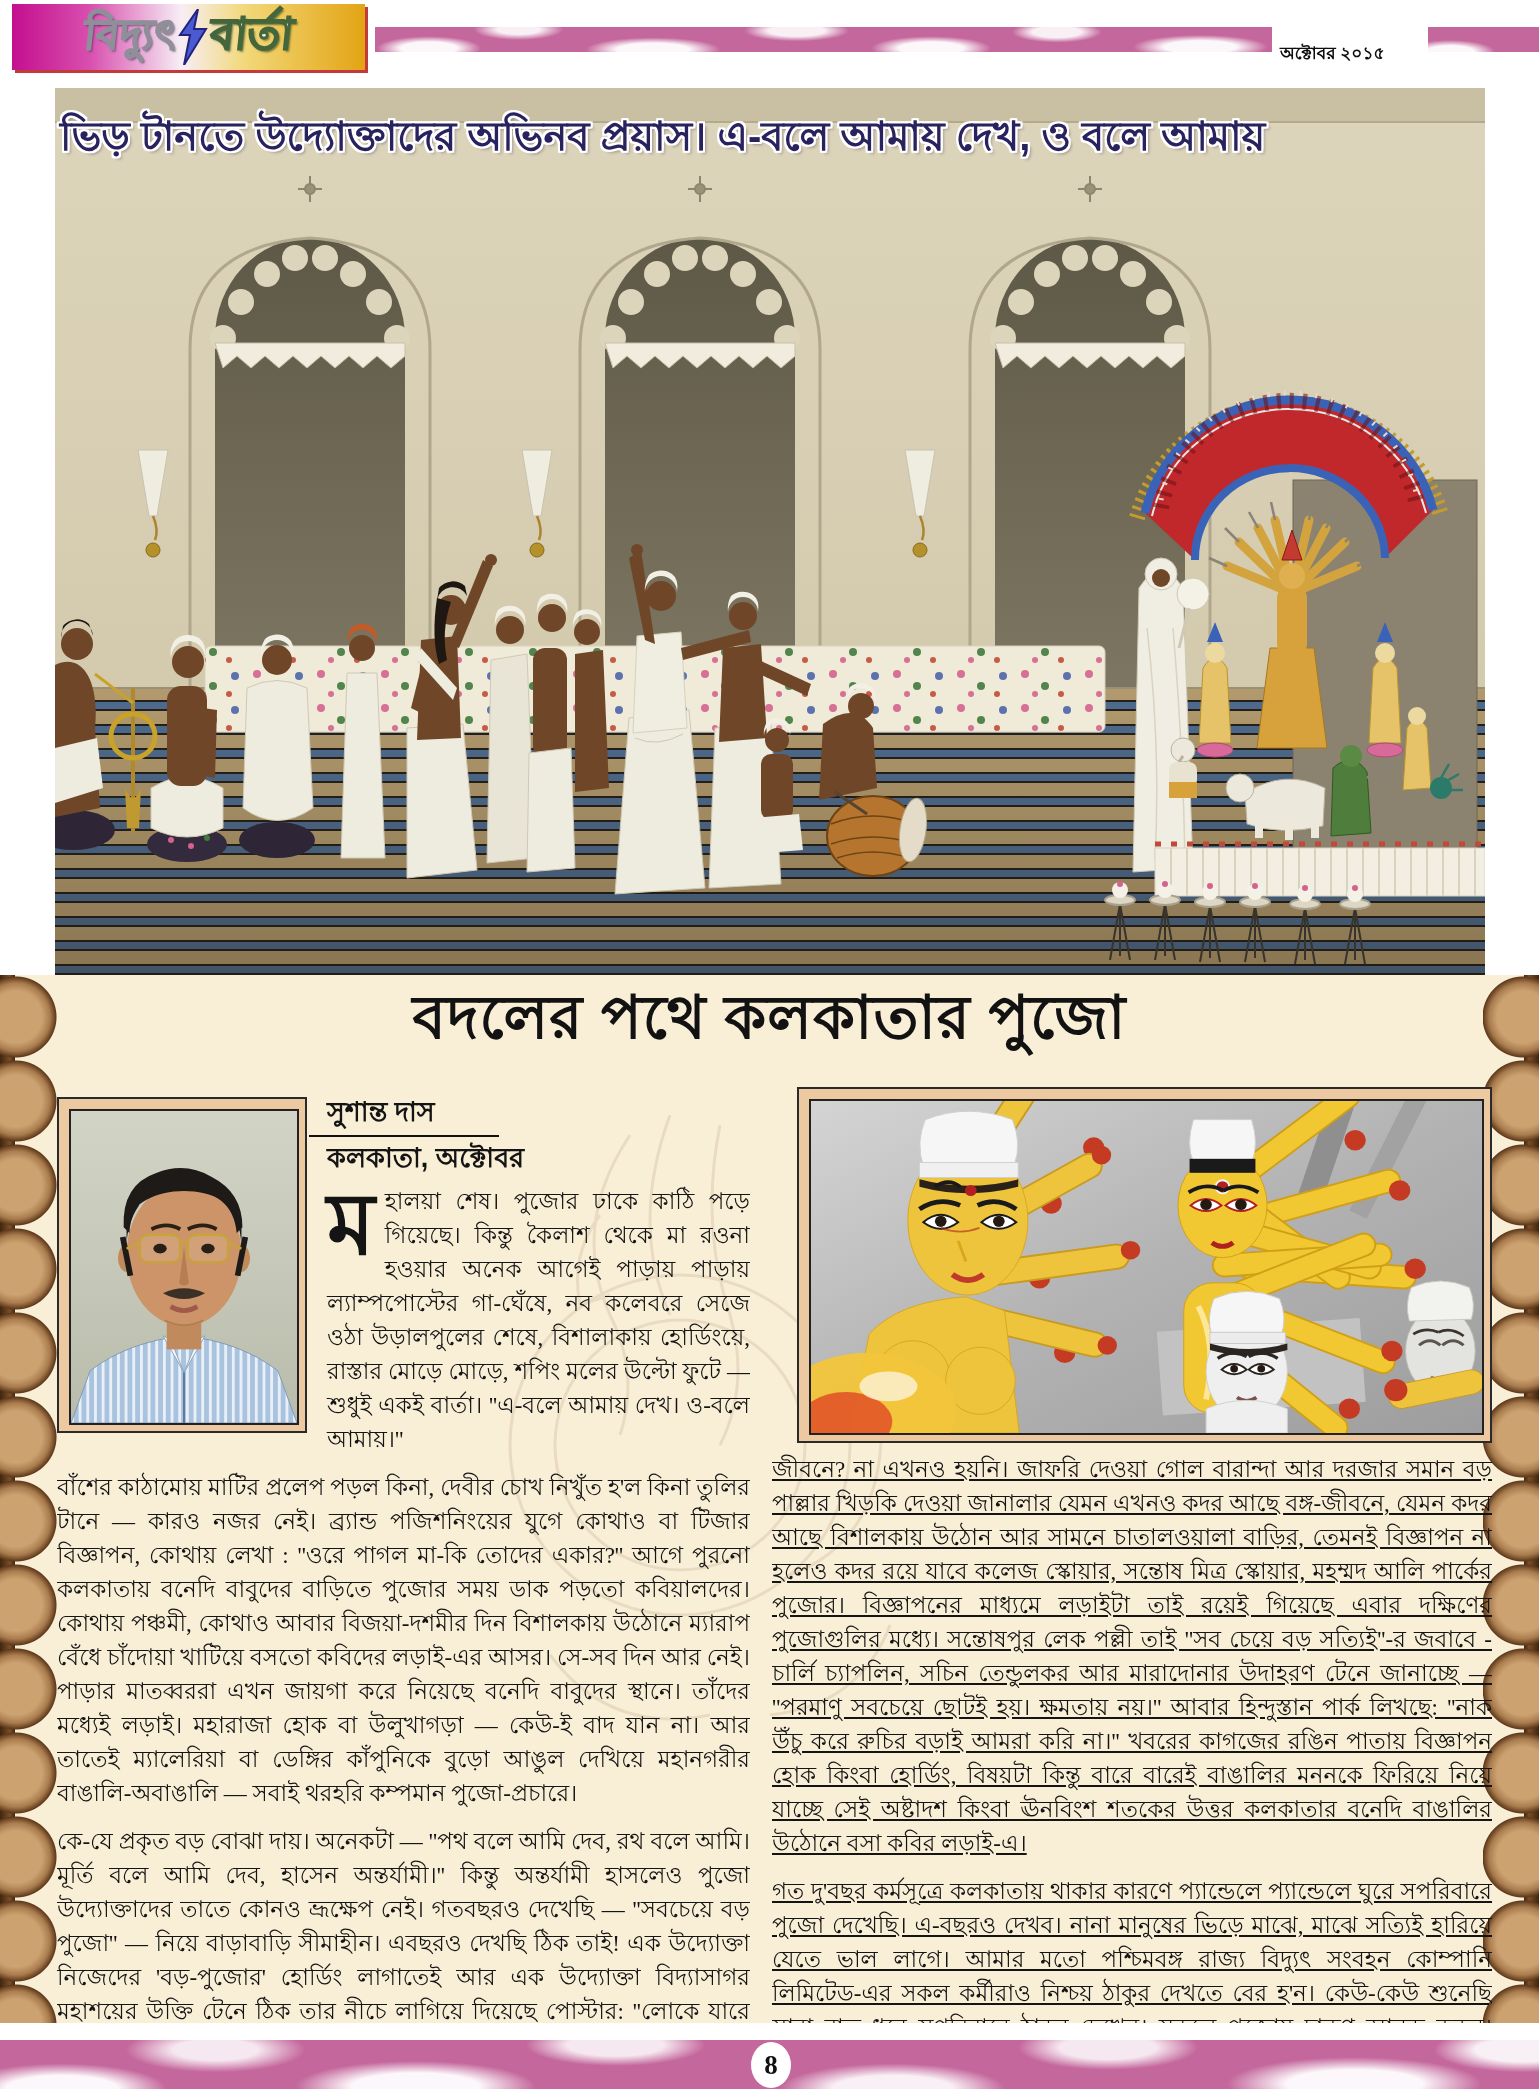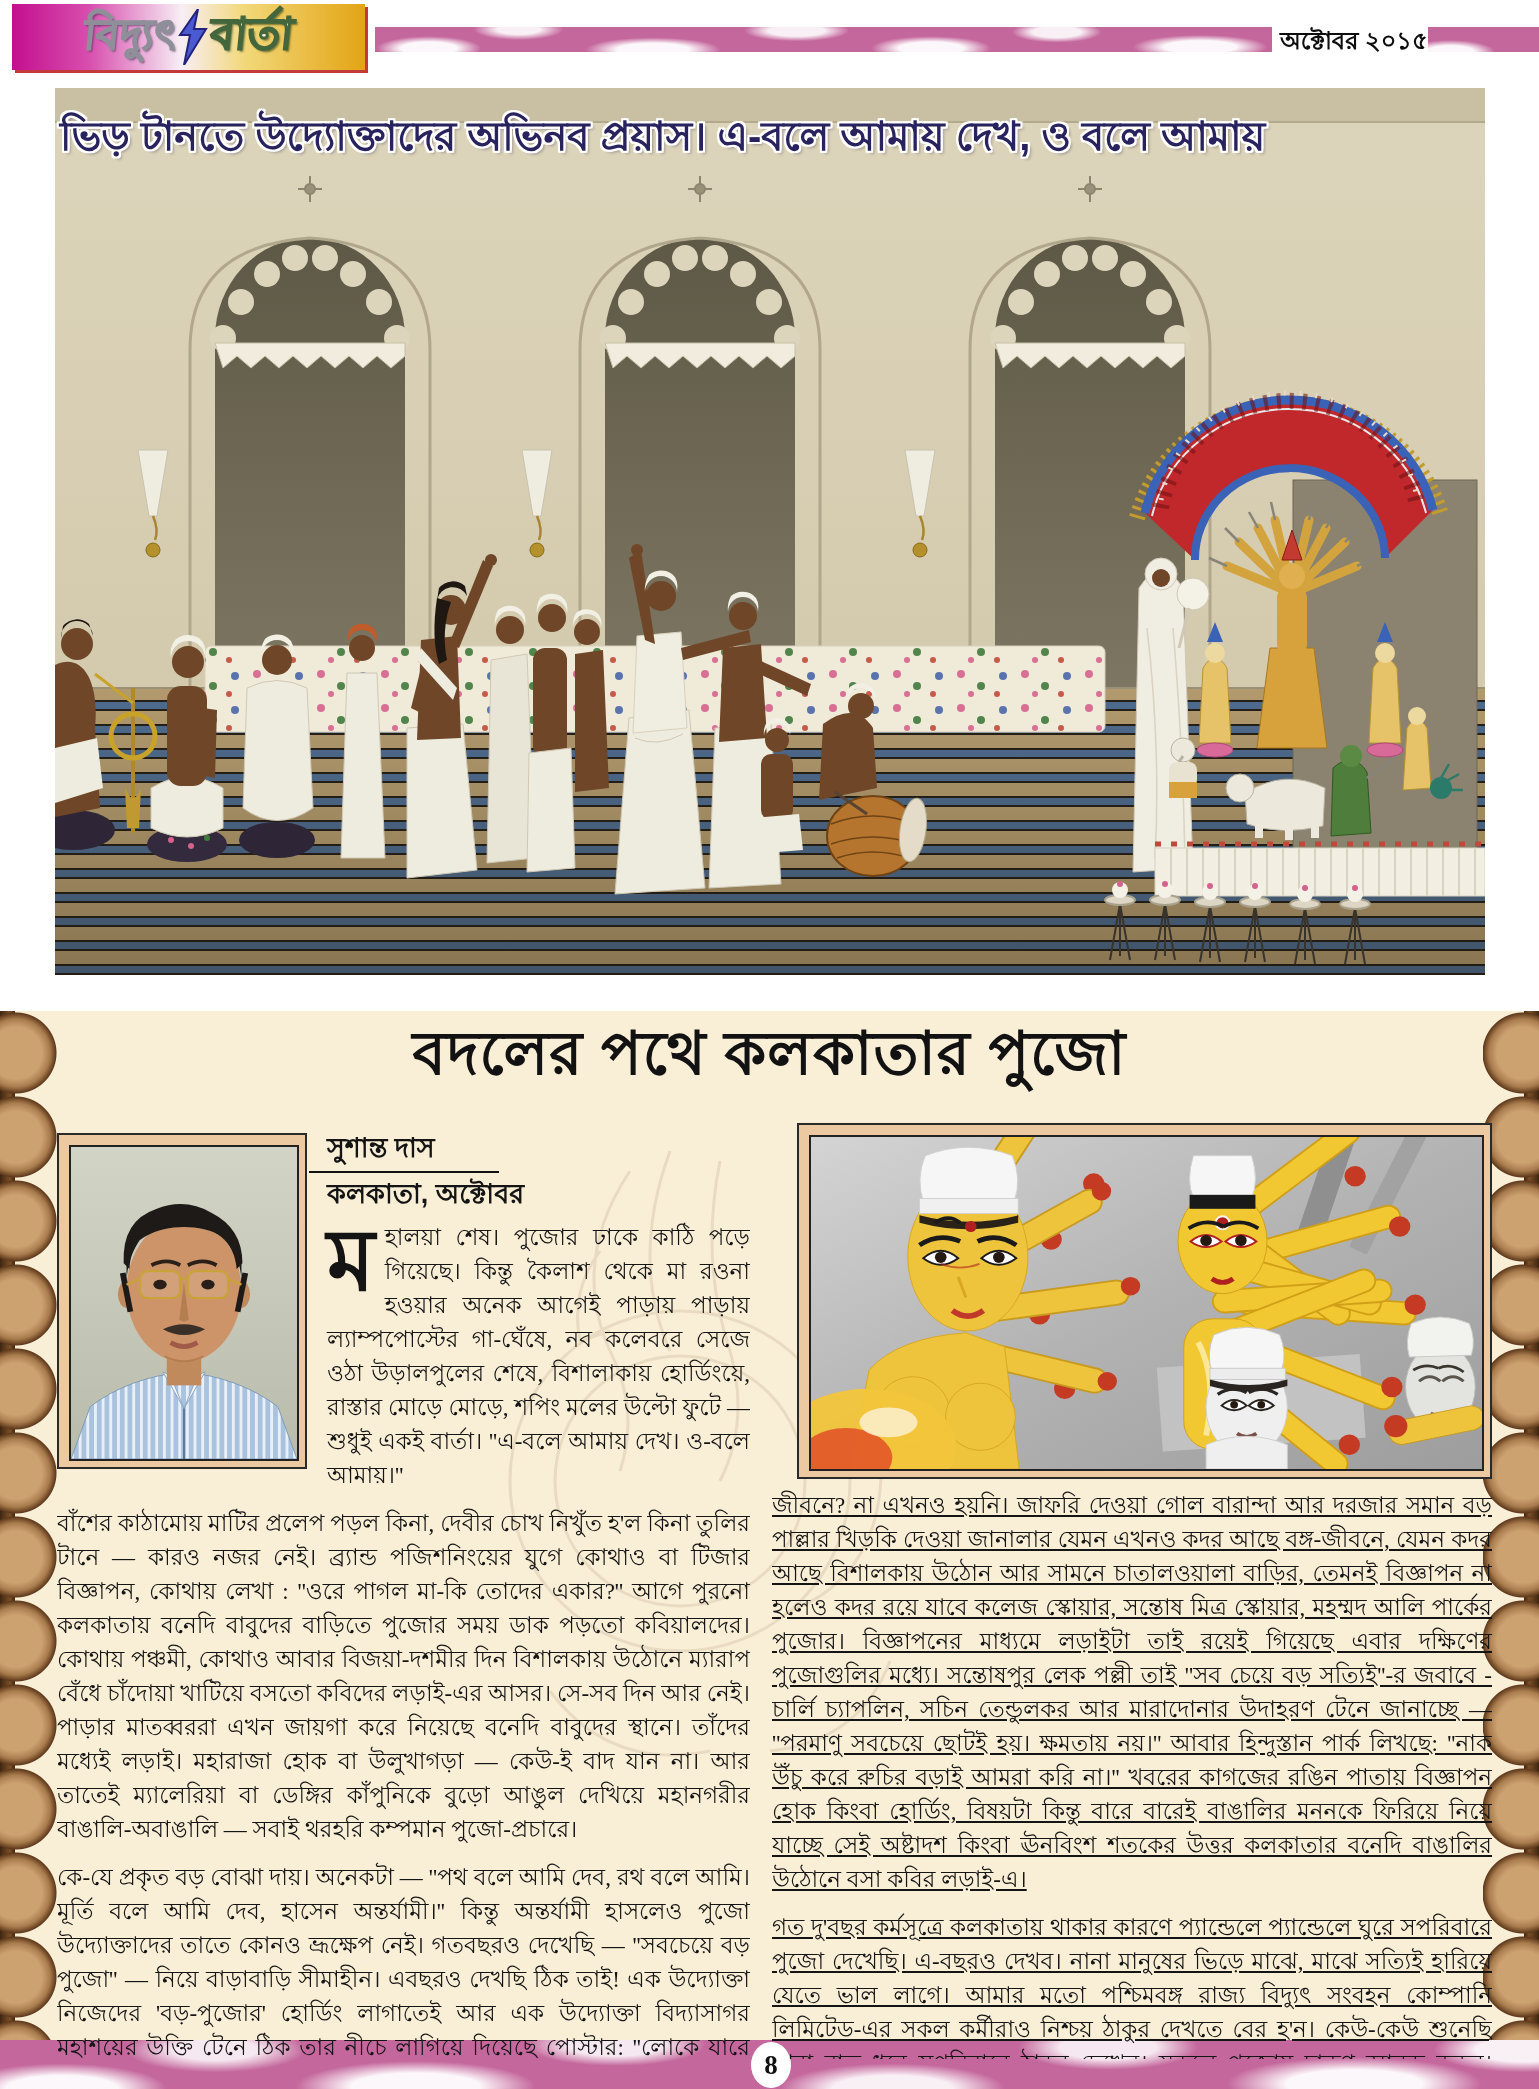--- a/index.html
+++ b/index.html
@@ -33,42 +33,41 @@
     background-image:
       radial-gradient(ellipse 70px 16px at 6% 85%, rgba(255,255,255,.95) 40%,rgba(255,255,255,0) 75%),
       radial-gradient(ellipse 60px 14px at 16% 10%, rgba(255,255,255,.9) 35%,rgba(255,255,255,0) 75%),
       radial-gradient(ellipse 90px 16px at 31% 90%, rgba(255,255,255,.95) 40%,rgba(255,255,255,0) 75%),
       radial-gradient(ellipse 70px 14px at 47% 15%, rgba(255,255,255,.9) 40%,rgba(255,255,255,0) 75%),
       radial-gradient(ellipse 80px 16px at 62% 85%, rgba(255,255,255,.95) 40%,rgba(255,255,255,0) 75%),
       radial-gradient(ellipse 60px 14px at 76% 20%, rgba(255,255,255,.9) 40%,rgba(255,255,255,0) 75%),
       radial-gradient(ellipse 90px 16px at 92% 80%, rgba(255,255,255,.95) 40%,rgba(255,255,255,0) 75%);
   }
   .issue-date{
-    position:absolute;left:1280px;top:22px;width:150px;
-    font-family:"Liberation Sans",sans-serif;font-weight:bold;font-size:24px;color:#0d0d0d;
+    position:absolute;left:1280px;top:40px;width:150px;
+    font-family:"Liberation Sans",sans-serif;font-weight:bold;font-size:17px;color:#0d0d0d;
     white-space:nowrap;
   }
   .cloud-patch{
     position:absolute;left:1428px;top:27px;width:111px;height:25px;
     background-image:radial-gradient(ellipse 60px 16px at 20% 100%, rgba(255,255,255,.95) 40%,rgba(255,255,255,0) 75%);
   }
   
   .painting{position:absolute;left:55px;top:88px;width:1430px;height:887px;}
   .banner-headline{
     position:absolute;left:60px;top:112px;width:1420px;
     font-family:"Liberation Sans",sans-serif;font-weight:bold;font-size:40px;line-height:1.2;
     color:#28225e;
     text-shadow:2px 0 #fff,-2px 0 #fff,0 2px #fff,0 -2px #fff,2px 2px #fff,-2px -2px #fff,2px -2px #fff,-2px 2px #fff,3px 3px 3px rgba(40,30,70,.35);
     z-index:5;
   }
   
   .article{
     position:absolute;left:0;top:975px;width:1539px;height:1048px;
     background:#f9eed6;
-    margin-top:36px;
   }
   .bead-left{
     position:absolute;left:0;top:0;width:57px;height:100%;
     background-image:
       radial-gradient(circle 41px at 16px 42px, #cda271 0 26px, #a97c4d 34px, #5f3a1c 40px, rgba(0,0,0,0) 41px),
       linear-gradient(90deg,#3f260f 0,#7a4e28 10px,#3f260f 15px,rgba(0,0,0,0) 15px);
     background-size:57px 84px,100% 100%;background-repeat:repeat-y,no-repeat;
   }
   .bead-right{
     position:absolute;right:0;top:0;width:56px;height:100%;

